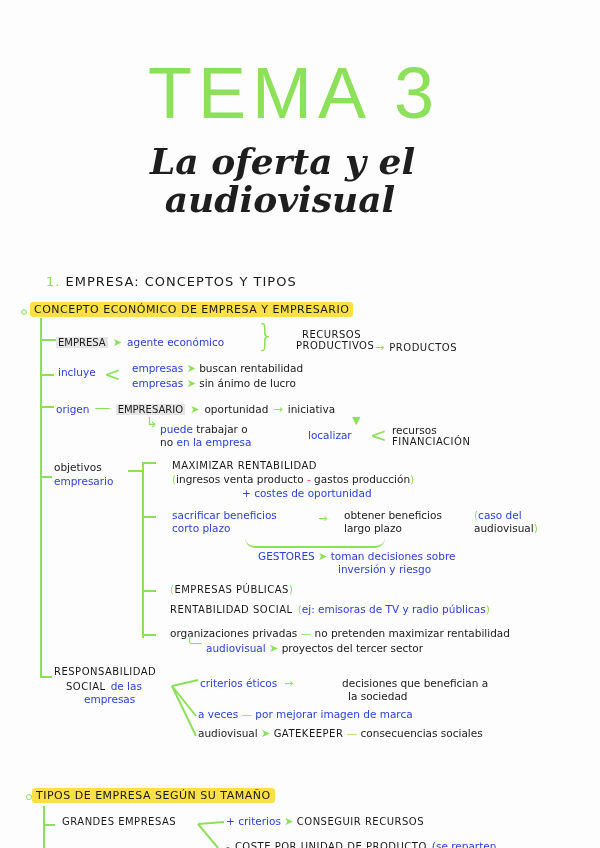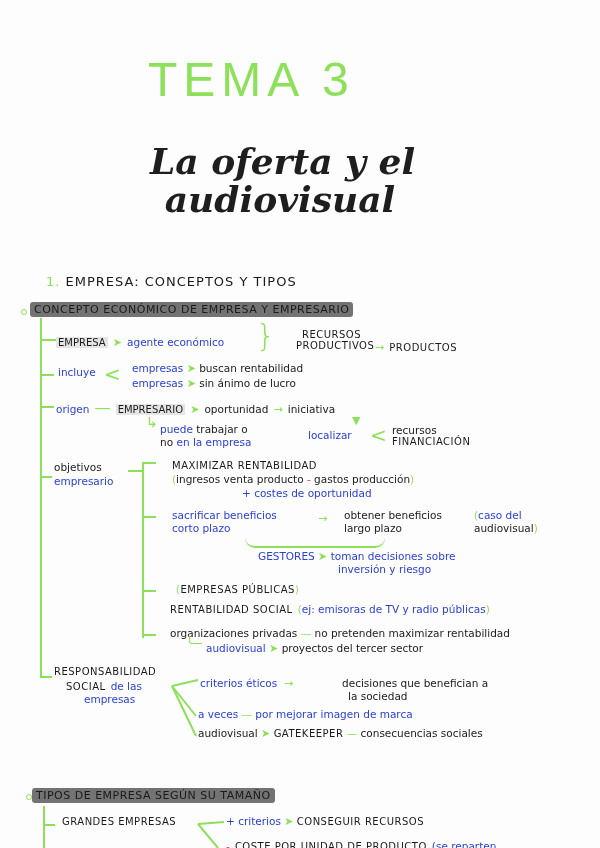--- a/index.html
+++ b/index.html
@@ -1,23 +1,23 @@
 <!DOCTYPE html>
 <html><head>
 <meta charset="utf-8">
 <style>
   html, body { margin:0; padding:0; }
   body { width:600px; height:848px; background:#fdfdfd; position:relative; overflow:hidden;
          font-family:"DejaVu Sans", sans-serif; color:#1a1a1a; }
   .abs { position:absolute; white-space:nowrap; }
-  .title { font-family:"Liberation Sans", sans-serif; font-weight:300; color:#8de05a; font-size:48px; letter-spacing:6px; }
+  .title { font-family:"Liberation Sans", sans-serif; font-weight:300; color:#8de05a; font-size:72px; letter-spacing:6px; }
   .subtitle { font-family:"DejaVu Serif", serif; font-style:italic; font-weight:bold; color:#1e1e1e; font-size:36px; line-height:38px; text-align:center; }
   .h1 { font-size:13px; letter-spacing:1px; text-transform:uppercase; }
   .h1 .num { color:#8de05a; }
-  .hl-green { background:#737373; border-radius:3px; padding:1px 4px; font-size:11px; letter-spacing:0.5px; text-transform:uppercase; }
+  .hl-green { background:#fde047; border-radius:3px; padding:1px 4px; font-size:11px; letter-spacing:0.5px; text-transform:uppercase; }
   .hl-yellow { background:#e5e5e5; padding:0 2px; font-size:10px; text-transform:uppercase; }
   .blue { color:#2a3fd6; }
   .green { color:#8de05a; }
   .red { color:#e53935; }
   .t { font-size:10.5px; }
   .caps { font-size:10px; text-transform:uppercase; letter-spacing:0.5px; }
   .vline { position:absolute; width:2px; background:#8de05a; }
   .hline { position:absolute; height:2px; background:#8de05a; }
   .bullet { position:absolute; width:4px; height:4px; border:1px solid #8de05a; border-radius:50%; }
   .arrow { color:#8de05a; font-size:11px; }
@@ -119,21 +119,21 @@
   <div><span>audiovisual</span><span class="green">)</span></div>
 </div>
 <div class="abs" style="left:245px;top:538px;width:140px;height:8px;border-bottom:2px solid #8de05a;border-radius:0 0 40px 40px;"></div>
 <div class="abs t blue" style="left:258px;top:550px;">
   <span>GESTORES</span> <span class="arrow">➤</span>
   <span>toman decisiones sobre</span>
 </div>
 <div class="abs t blue" style="left:338px;top:563px;">inversión y riesgo</div>
 
 <div class="hline" style="left:142px;top:590px;width:14px;"></div>
-<div class="abs caps" style="left:176px;top:584px;text-align:center;">
+<div class="abs caps" style="left:170px;top:584px;text-align:center;">
   <span class="green">(</span><span>EMPRESAS PÚBLICAS</span><span class="green">)</span>
 </div>
 <div class="abs" style="left:170px;top:598px;">
   <span class="caps">RENTABILIDAD SOCIAL</span>
   <span class="t"><span class="green">(</span><span class="blue">ej: emisoras de TV y radio públicas</span><span class="green">)</span></span>
 </div>
 
 <div class="hline" style="left:142px;top:634px;width:14px;"></div>
 <div class="abs t" style="left:170px;top:627px;">
   <span>organizaciones privadas</span> <span class="green">—</span>

